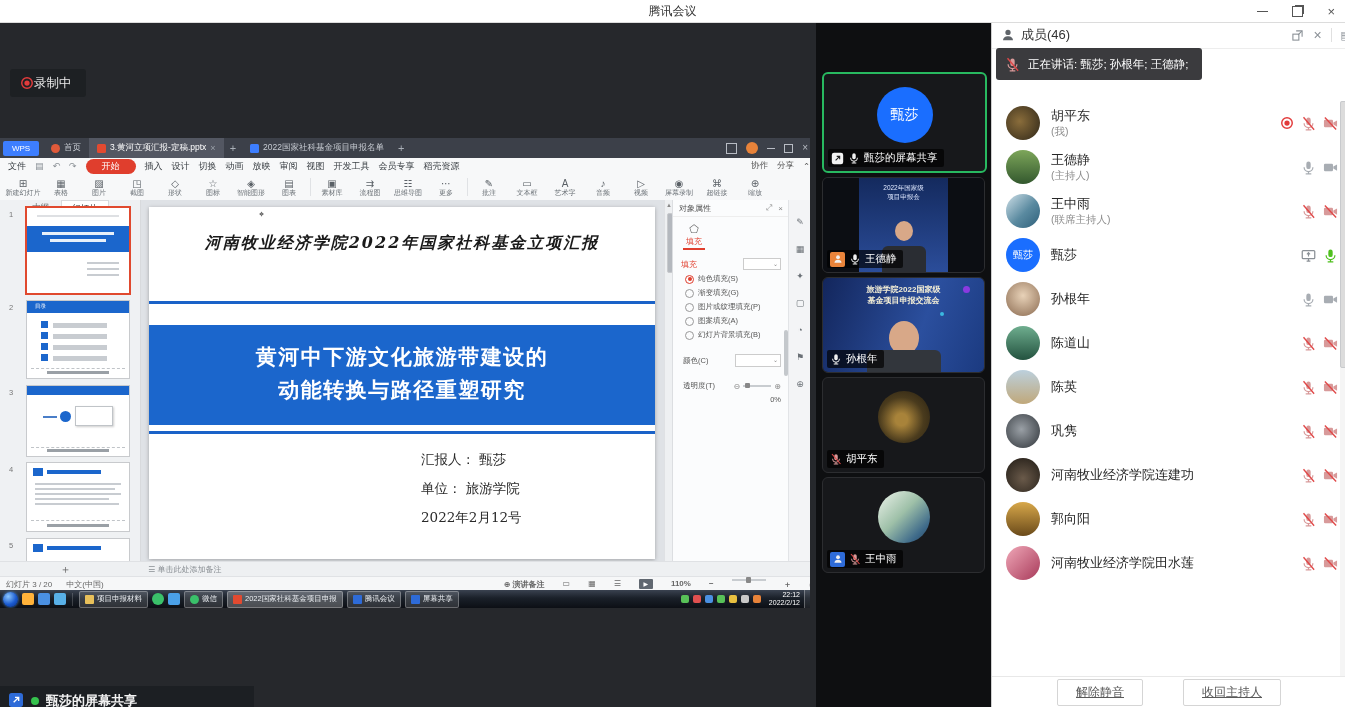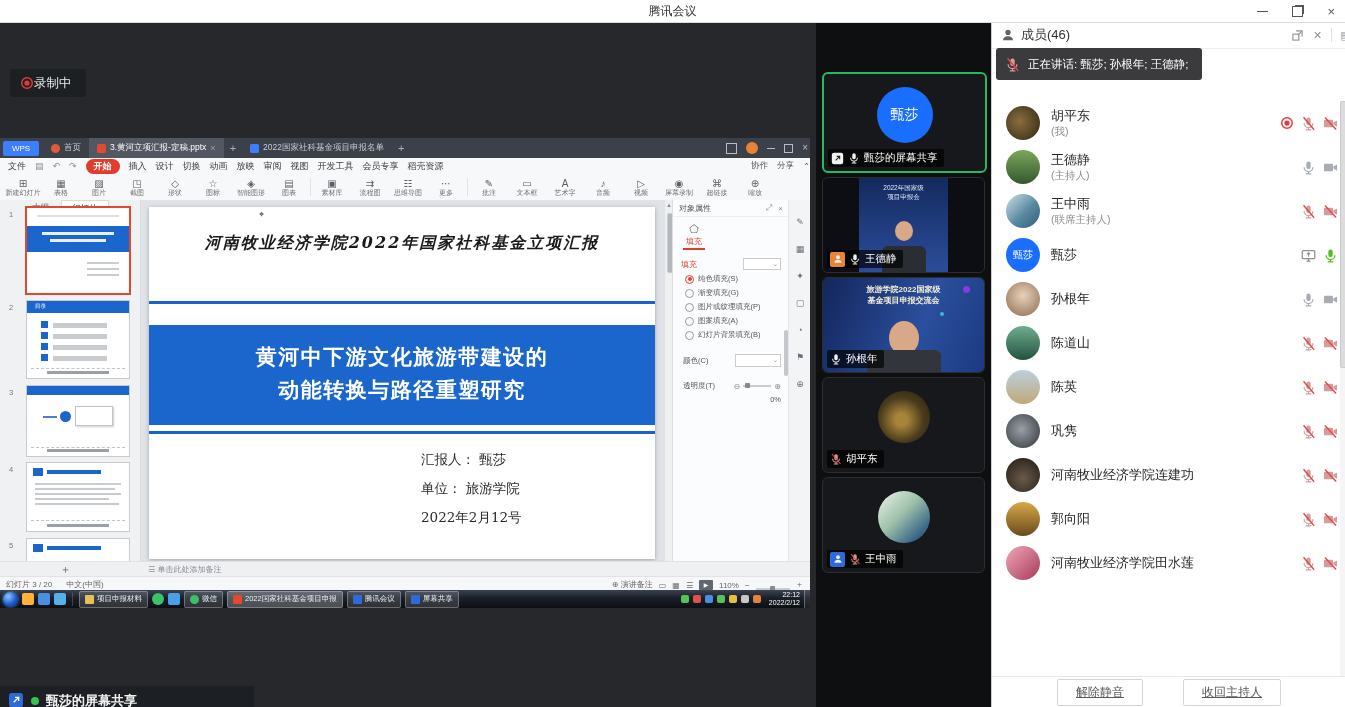--- a/index.html
+++ b/index.html
@@ -43,21 +43,21 @@
   .wps-controls{position:absolute;right:5px;top:0;height:20px;display:flex;align-items:center;gap:9px;}
   .wc-grid{width:9px;height:9px;border:1px solid #b8bcc4;}
   .wc-avatar{width:12px;height:12px;border-radius:50%;background:#e8833a;}
   .wc-min{width:8px;height:1px;background:#b8bcc4;}
   .wc-max{width:7px;height:7px;border:1px solid #b8bcc4;}
   .wc-x{color:#b8bcc4;font-size:10px;line-height:1;}
 
   .menu-row{position:absolute;left:0;top:20px;width:810px;height:16px;background:#f7f8f9;border-bottom:1px solid #ececec;
             display:flex;align-items:center;gap:9px;padding-left:8px;font-size:9px;color:#3c4146;}
   .menu-item{flex:none;}
-  .menu-item.active{background:#e03e2d;color:#fff;border-radius:8px;padding:1px 8px;font-weight:bold;}
+  .menu-item.active{background:#e03e2d;color:#fff;border-radius:8px;padding:1px 16px;}
   .mq{color:#8a9096;font-size:9px;flex:none;}
   .menu-right{position:absolute;right:8px;top:0;height:16px;display:flex;align-items:center;gap:9px;color:#555;font-size:8.5px;}
 
   .ribbon{position:absolute;left:0;top:36px;width:810px;height:26px;background:#f7f8f9;border-bottom:1px solid #dfe1e4;
           display:flex;align-items:center;padding-left:4px;}
   .rb-item{flex:none;width:38px;text-align:center;}
   .rb-glyph{display:block;font-size:10px;line-height:11px;color:#5a6066;}
   .rb-label{display:block;font-size:7px;line-height:8px;color:#6a7076;white-space:nowrap;overflow:hidden;}
   .rb-sep{flex:none;width:1px;height:18px;background:#e0e2e5;margin:0 2px;}
 
@@ -121,21 +121,21 @@
   
   .icon-strip{position:absolute;left:788px;top:0;width:22px;height:361px;background:#f3f4f6;border-left:1px solid #e2e4e7;}
   .is-item{display:block;text-align:center;font-size:9px;color:#6a7076;margin-top:17px;}
 
   
   .notes-strip{position:absolute;left:0;top:423px;width:810px;height:15px;background:#eef0f2;border-top:1px solid #dfe1e4;}
   .add-slide{position:absolute;left:60px;top:0;font-size:11px;color:#666;line-height:15px;}
   .notes-hint{position:absolute;left:148px;top:0;font-size:8px;color:#8a8f94;line-height:15px;}
   .status-bar{position:absolute;left:0;top:438px;width:810px;height:14px;background:#f6f7f8;border-top:1px solid #e0e2e5;
               display:flex;align-items:center;font-size:8px;color:#666;padding:0 6px;gap:14px;}
-  .sb-right{margin-left:auto;display:flex;align-items:flex-end;gap:6px;}
+  .sb-right{margin-left:auto;display:flex;align-items:flex-start;gap:18px;font-weight:bold;}
   .sb-play{width:14px;height:10px;background:#606770;border-radius:1px;color:#fff;font-size:6px;text-align:center;line-height:10px;}
   .sb-track{width:34px;height:2px;background:#c8ccd0;position:relative;}
   .sb-track .knob{position:absolute;left:14px;top:-2px;width:5px;height:6px;background:#888;border-radius:1px;}
 
   
   .taskbar{position:absolute;left:0;top:452px;width:810px;height:18px;
            background:linear-gradient(#3a4250,#1a2029 45%,#0c0f15);display:flex;align-items:center;gap:4px;padding-left:3px;}
   .orb{flex:none;width:15px;height:15px;border-radius:50%;background:radial-gradient(circle at 35% 30%,#8cc8ff,#1a5ad0 55%,#0a2f80);
        box-shadow:0 0 3px #4a90e2;}
   .qi{flex:none;width:12px;height:12px;border-radius:2px;}

